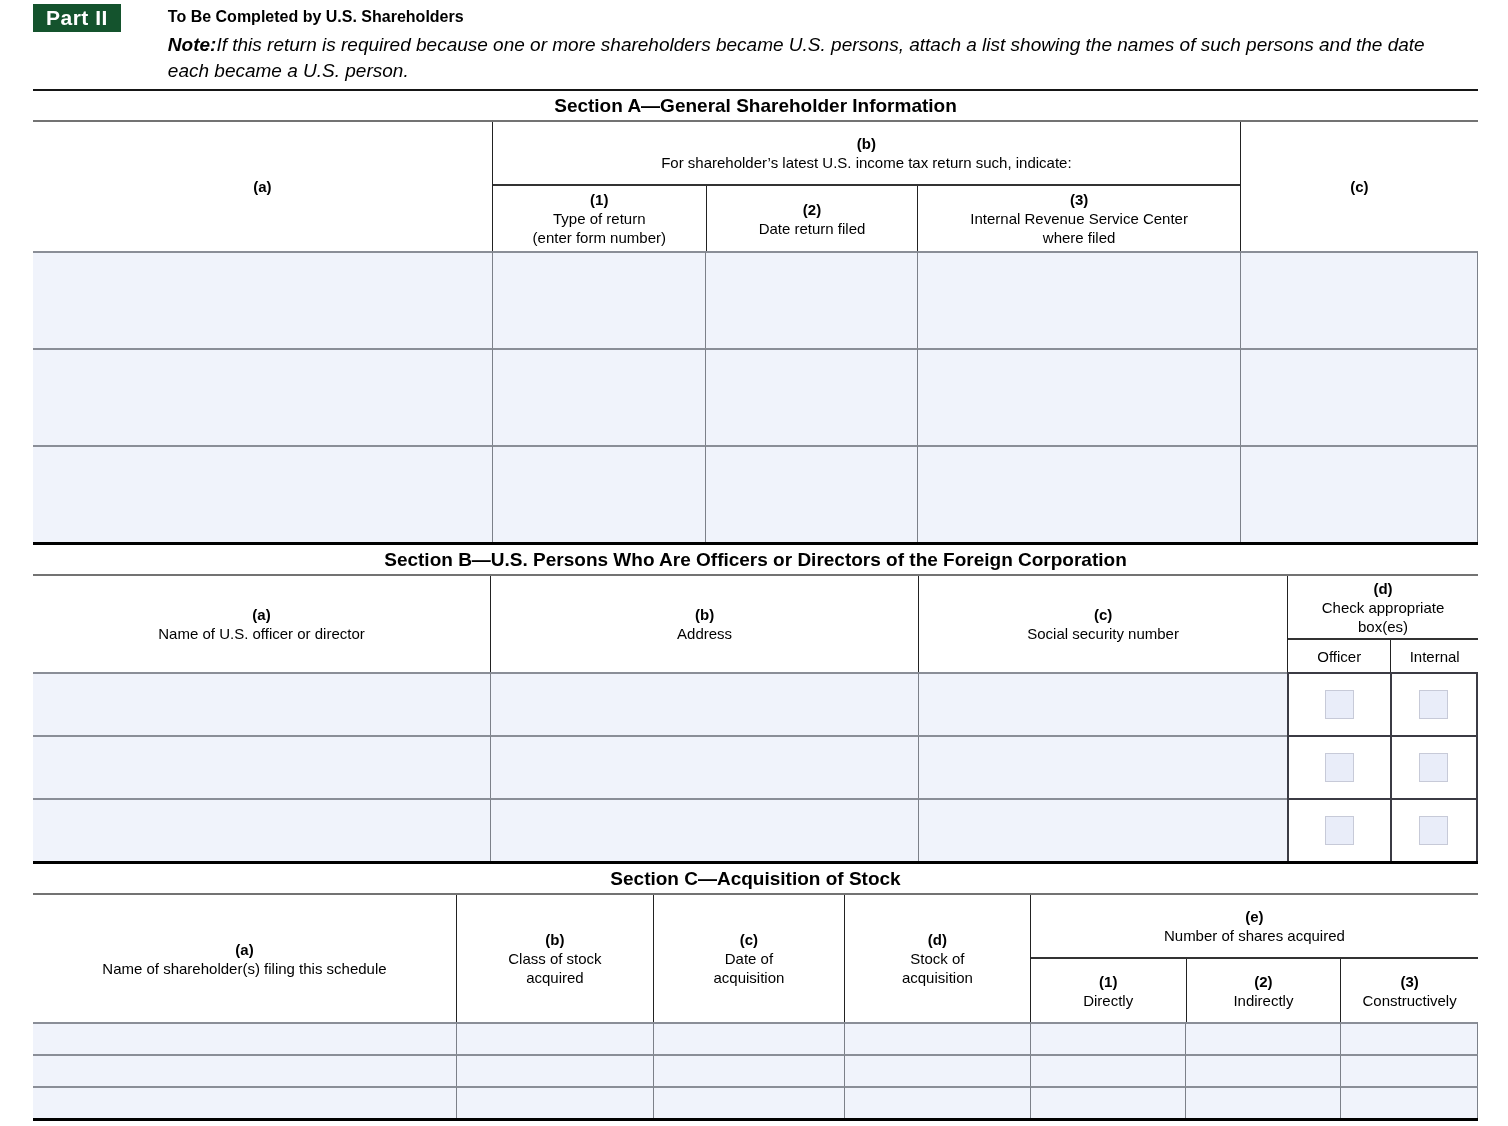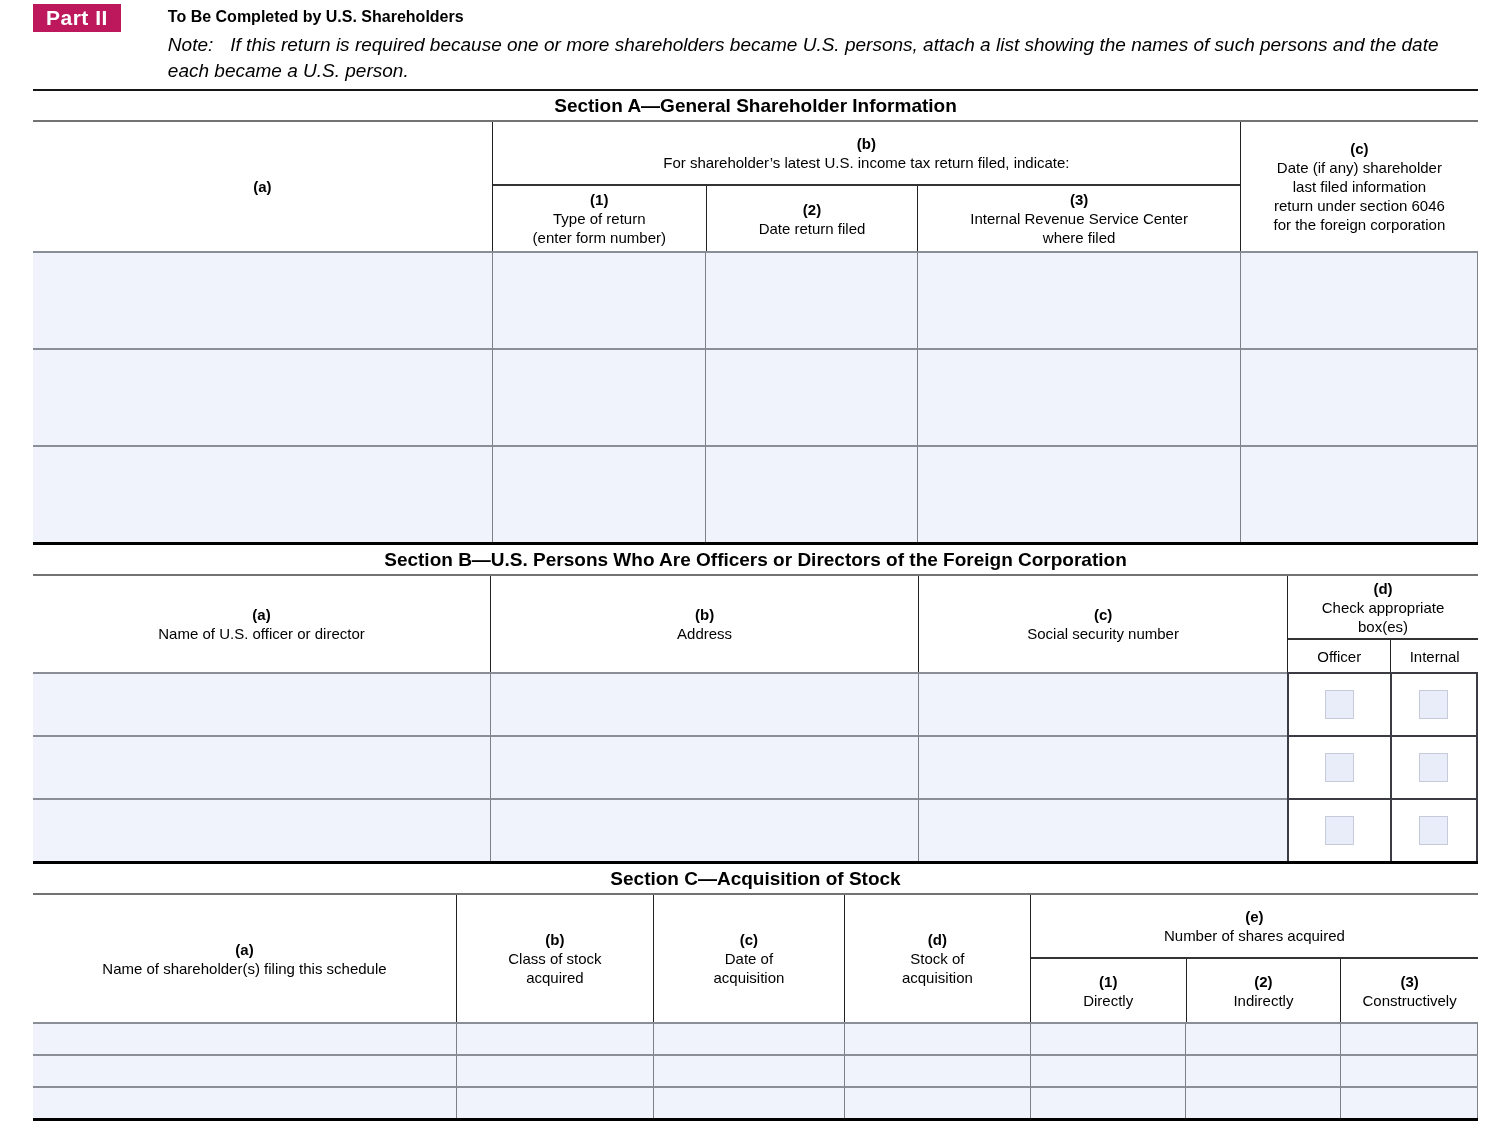--- a/index.html
+++ b/index.html
@@ -5,27 +5,27 @@
   html, body { margin:0; padding:0; background:#ffffff; }
   body {
     width:1508px; height:1126px; overflow:hidden;
     font-family:"Liberation Sans", sans-serif; color:#000;
   }
   .container { margin-left:33px; width:1445px; }
 
   
   .part-header { display:flex; align-items:flex-start; padding-top:4px; height:89px; box-sizing:border-box; }
   .part-badge {
-    background:#be185d; color:#fff; font-weight:700; font-size:21px;
+    background:#14532d; color:#fff; font-weight:700; font-size:21px;
     line-height:28px; padding:0 13px; letter-spacing:.5px; flex:0 0 auto;
   }
   .head-text { margin-left:47px; }
   .part-title { font-size:16px; font-weight:700; line-height:26px; }
   .note { font-size:19px; font-style:italic; line-height:26px; max-width:1292px; margin-top:2px; }
-  .note-label { font-weight:400; margin-right:17px; }
+  .note-label { font-weight:700; margin-right:0; }
 
   
   .form-body { border-top:2px solid #161616; }
   .form-section { border-bottom:3px solid #000; }
   .section-title {
     height:29px; line-height:29px; text-align:center;
     font-weight:700; font-size:19px; border-bottom:2px solid #737373;
   }
 
   
@@ -105,45 +105,41 @@
     <div class="form-section">
       <div class="section-title">Section A—General Shareholder Information</div>
 
       <div class="hdr hdr-a">
         <div class="hcell w-aa">
           <div class="tag">(a)</div>
         </div>
         <div class="hgroup w-ab vline">
           <div class="htop">
             <div class="tag">(b)</div>
-            <div class="lbl">For shareholder’s latest U.S. income tax return filed, indicate:</div>
+            <div class="lbl">For shareholder’s latest U.S. income tax return such, indicate:</div>
           </div>
           <div class="hsub">
             <div class="hcell w-ab1">
               <div class="tag">(1)</div>
               <div class="lbl">Type of return
 (enter form number)</div>
             </div>
             <div class="hcell w-ab2 vline">
               <div class="tag">(2)</div>
               <div class="lbl">Date return filed</div>
             </div>
             <div class="hcell w-ab3 vline">
               <div class="tag">(3)</div>
               <div class="lbl">Internal Revenue Service Center
 where filed</div>
             </div>
           </div>
         </div>
         <div class="hcell w-ac vline">
           <div class="tag">(c)</div>
-          <div class="lbl">Date (if any) shareholder
-last filed information
-return under section 6046
-for the foreign corporation</div>
         </div>
       </div>
 
       <div class="rows">
         <div class="row row-a">
           <div class="cell w-da"></div>
           <div class="cell w-db1"></div>
           <div class="cell w-db2"></div>
           <div class="cell w-db3"></div>
           <div class="cell w-dc"></div>

